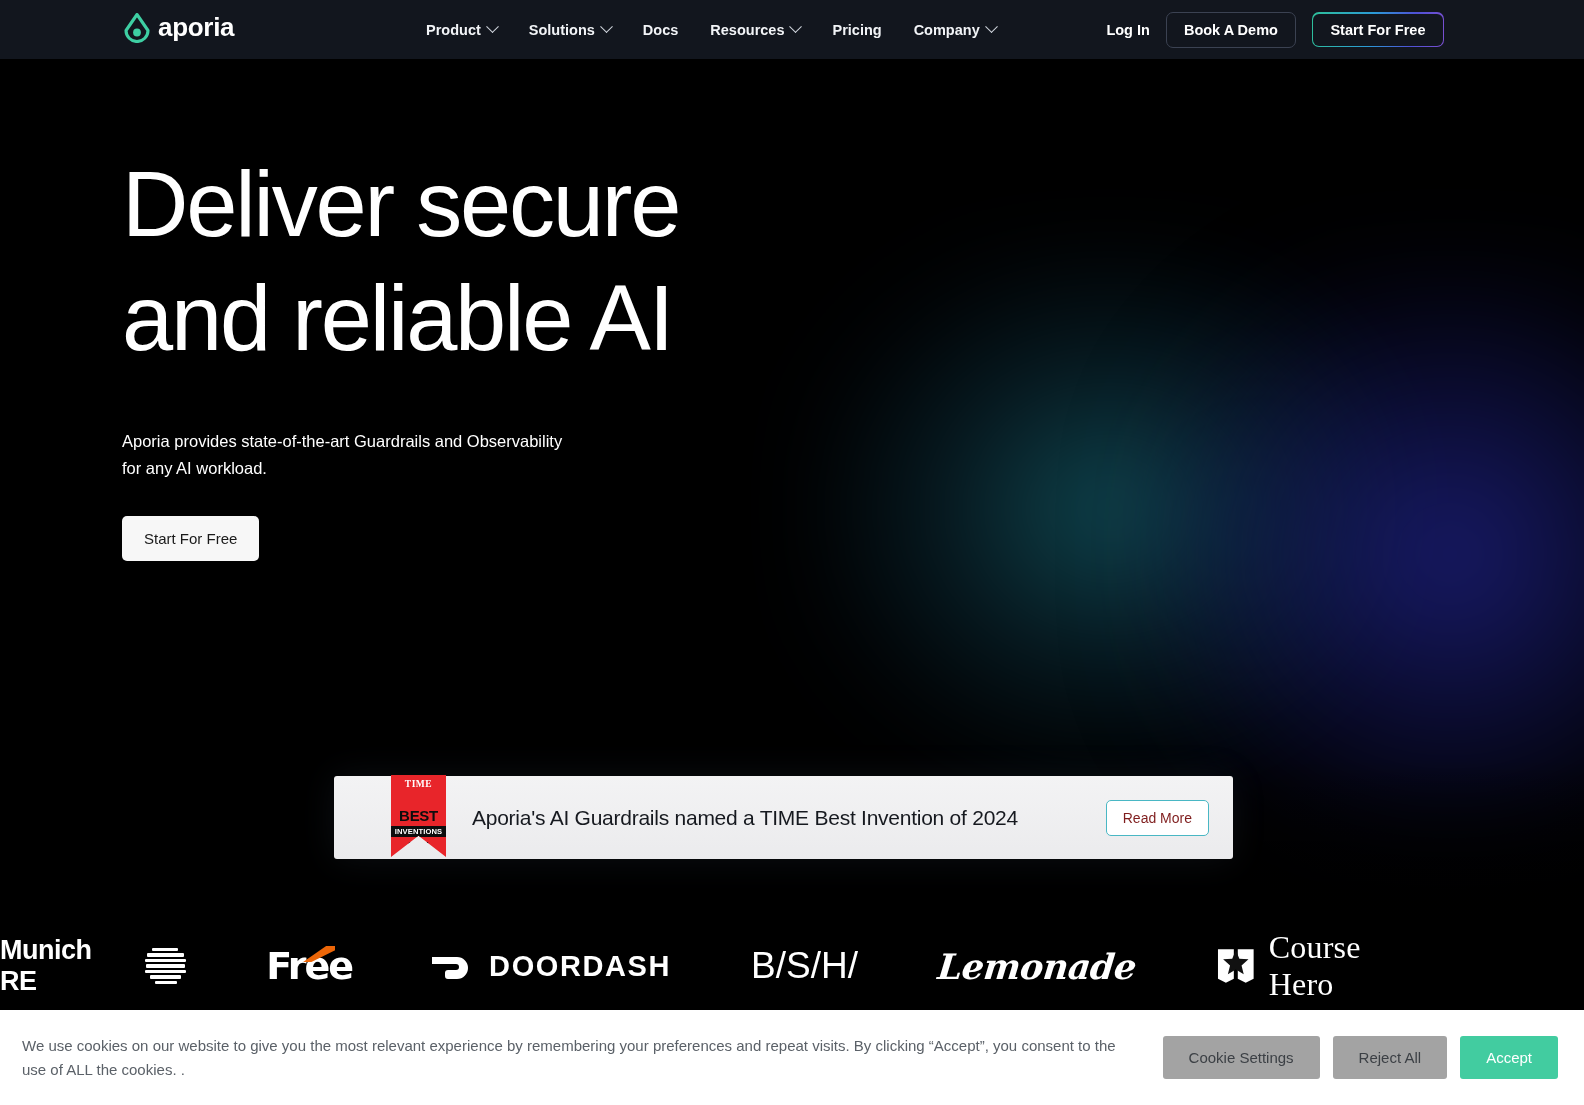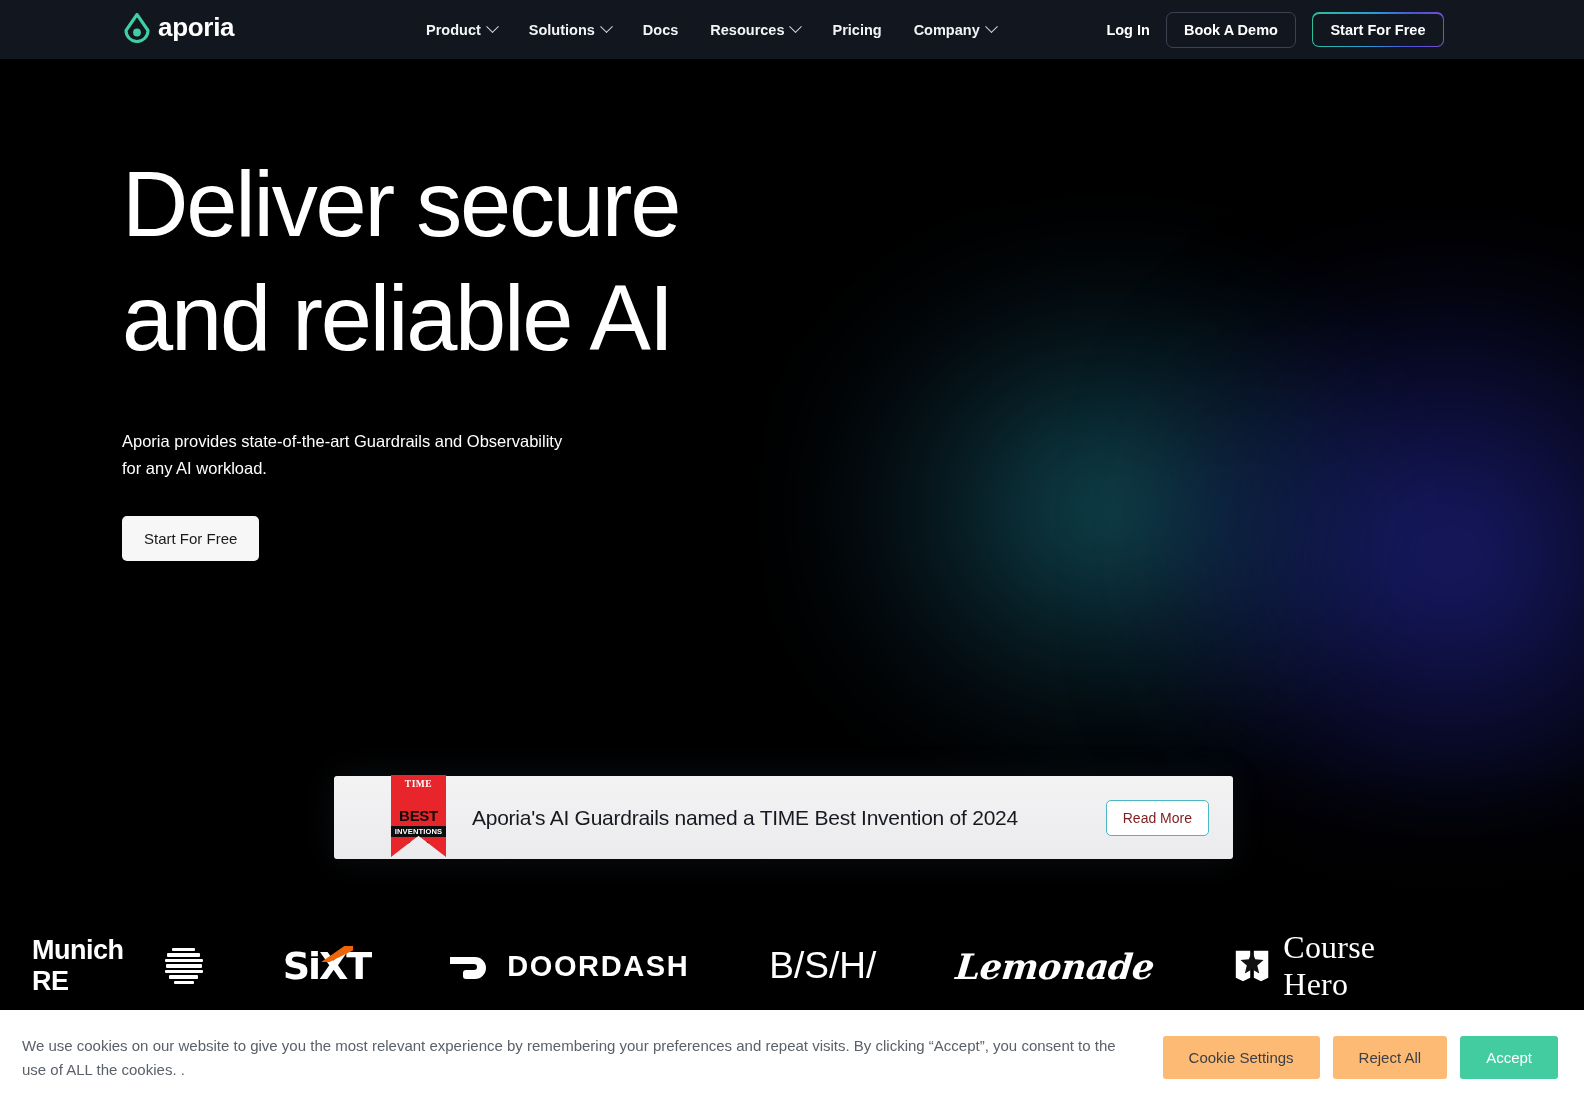--- a/index.html
+++ b/index.html
@@ -290,21 +290,20 @@
     position: absolute;
     left: 0;
     top: 868px;
     width: 1432px;
     height: 78px;
     display: flex;
     align-items: center;
     justify-content: center;
     gap: 80px;
     z-index: 5;
-    padding-left: 32px;
   }
   .logo-cell {
     display: flex;
     align-items: center;
     justify-content: center;
     height: 64px;
   }
   .lg-munich { display: flex; align-items: center; gap: 11px; }
   .lg-munich .txt { font-size: 27px; font-weight: 700; color: #ffffff; letter-spacing: -0.5px; }
   .munich-bars { display: flex; flex-direction: column; gap: 2.2px; width: 42px; }
@@ -370,21 +369,21 @@
     border: none;
     border-radius: 3px;
     padding: 0 26px;
     height: 43px;
     font-size: 15px;
     font-weight: 400;
     font-family: inherit;
     cursor: pointer;
     white-space: nowrap;
   }
-  .ck-grey { background: #fdba74; color: #3c4045; }
+  .ck-grey { background: #a3a3a3; color: #3c4045; }
   .ck-accept { background: #42cca0; color: #ffffff; }
 </style>
 </head>
 <body>
 
 <div class="page">
 
   <div class="navbar">
 
     <div class="nav-logo">
@@ -467,21 +466,21 @@
             <i style="width:96%;margin-left:2%"></i>
             <i style="width:100%"></i>
             <i style="width:76%;margin-left:12%"></i>
             <i style="width:54%;margin-left:24%"></i>
           </span>
         </div>
       </div>
 
       <div class="logo-cell">
         <div class="lg-sixt">
-          <span>SiXT</span>
+          <span>Free</span>
           <span class="sixt-swoosh"></span>
         </div>
       </div>
 
       <div class="logo-cell">
         <div class="lg-doordash">
           <svg class="dd-mark" viewBox="0 0 44 26">
             <path d="M1 4 h24 a11 11 0 0 1 0 22 h-9 a3 3 0 0 1 -3 -3 v-3 a3 3 0 0 1 3 -3 h8 a3 3 0 0 0 0 -6 h-23 a3.2 3.2 0 0 1 0 -7 z" fill="#ffffff"></path>
           </svg>
           <span class="txt">DOORDASH</span>

